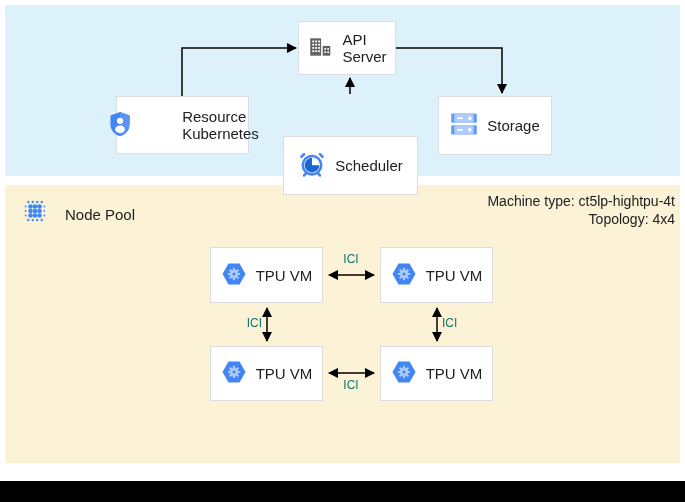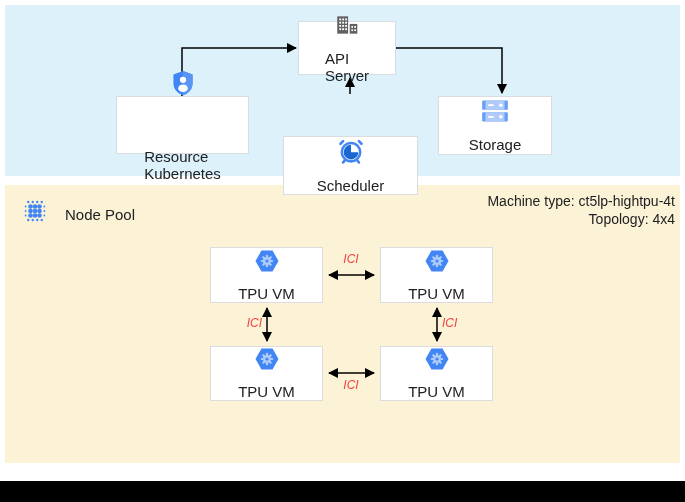--- a/index.html
+++ b/index.html
@@ -8,21 +8,21 @@
     font-family:"Liberation Sans",sans-serif;color:#202124;
   }
   .panel{position:absolute;}
   #cp-panel{left:5px;top:5px;width:675px;height:171px;background:#dcf1fa;}
   #np-panel{left:5px;top:185px;width:675px;height:278px;background:#fcf3d7;}
   #footer-bar{left:0;top:481px;width:685px;height:21px;background:#000;}
 
   .box{
     position:absolute;background:#fff;border:1px solid #dadce0;
     display:flex;align-items:center;justify-content:center;gap:9px;
-    font-size:15px;line-height:17px;color:#202124;box-sizing:border-box;flex-direction:column;
+    font-size:15px;line-height:17px;color:#202124;box-sizing:border-box;
   }
   .box .txt{white-space:nowrap;}
   .two-line span{display:block;}
 
   #cp-title{
     position:absolute;left:8px;top:26px;width:112px;text-align:center;
     font-size:14px;line-height:15px;
   }
   #cp-title span{display:block;}
 
@@ -37,21 +37,21 @@
   #box-tpu-br{left:380px;top:346px;width:113px;height:55px;}
 
   #np-icon{position:absolute;left:20px;top:196px;}
   #np-title{position:absolute;left:65px;top:206px;font-size:15px;}
   #np-meta{
     position:absolute;right:10px;top:192px;text-align:right;
     font-size:14px;line-height:18px;
   }
   #np-meta span{display:block;}
 
-  .ici{position:absolute;font-size:12px;color:#ef4444;font-style:italic;}
+  .ici{position:absolute;font-size:12px;color:#0f766e;}
   #ici-top{left:337px;top:252px;width:28px;text-align:center;}
   #ici-bottom{left:337px;top:378px;width:28px;text-align:center;}
   #ici-left{left:240px;top:316px;width:22px;text-align:right;}
   #ici-right{left:442px;top:316px;width:22px;text-align:left;}
 
   #arrow-layer{position:absolute;left:0;top:0;width:685px;height:502px;pointer-events:none;}
   #arrow-layer path.link{stroke:#000;stroke-width:1.5;fill:none;}
 </style>
 </head>
 <body>

